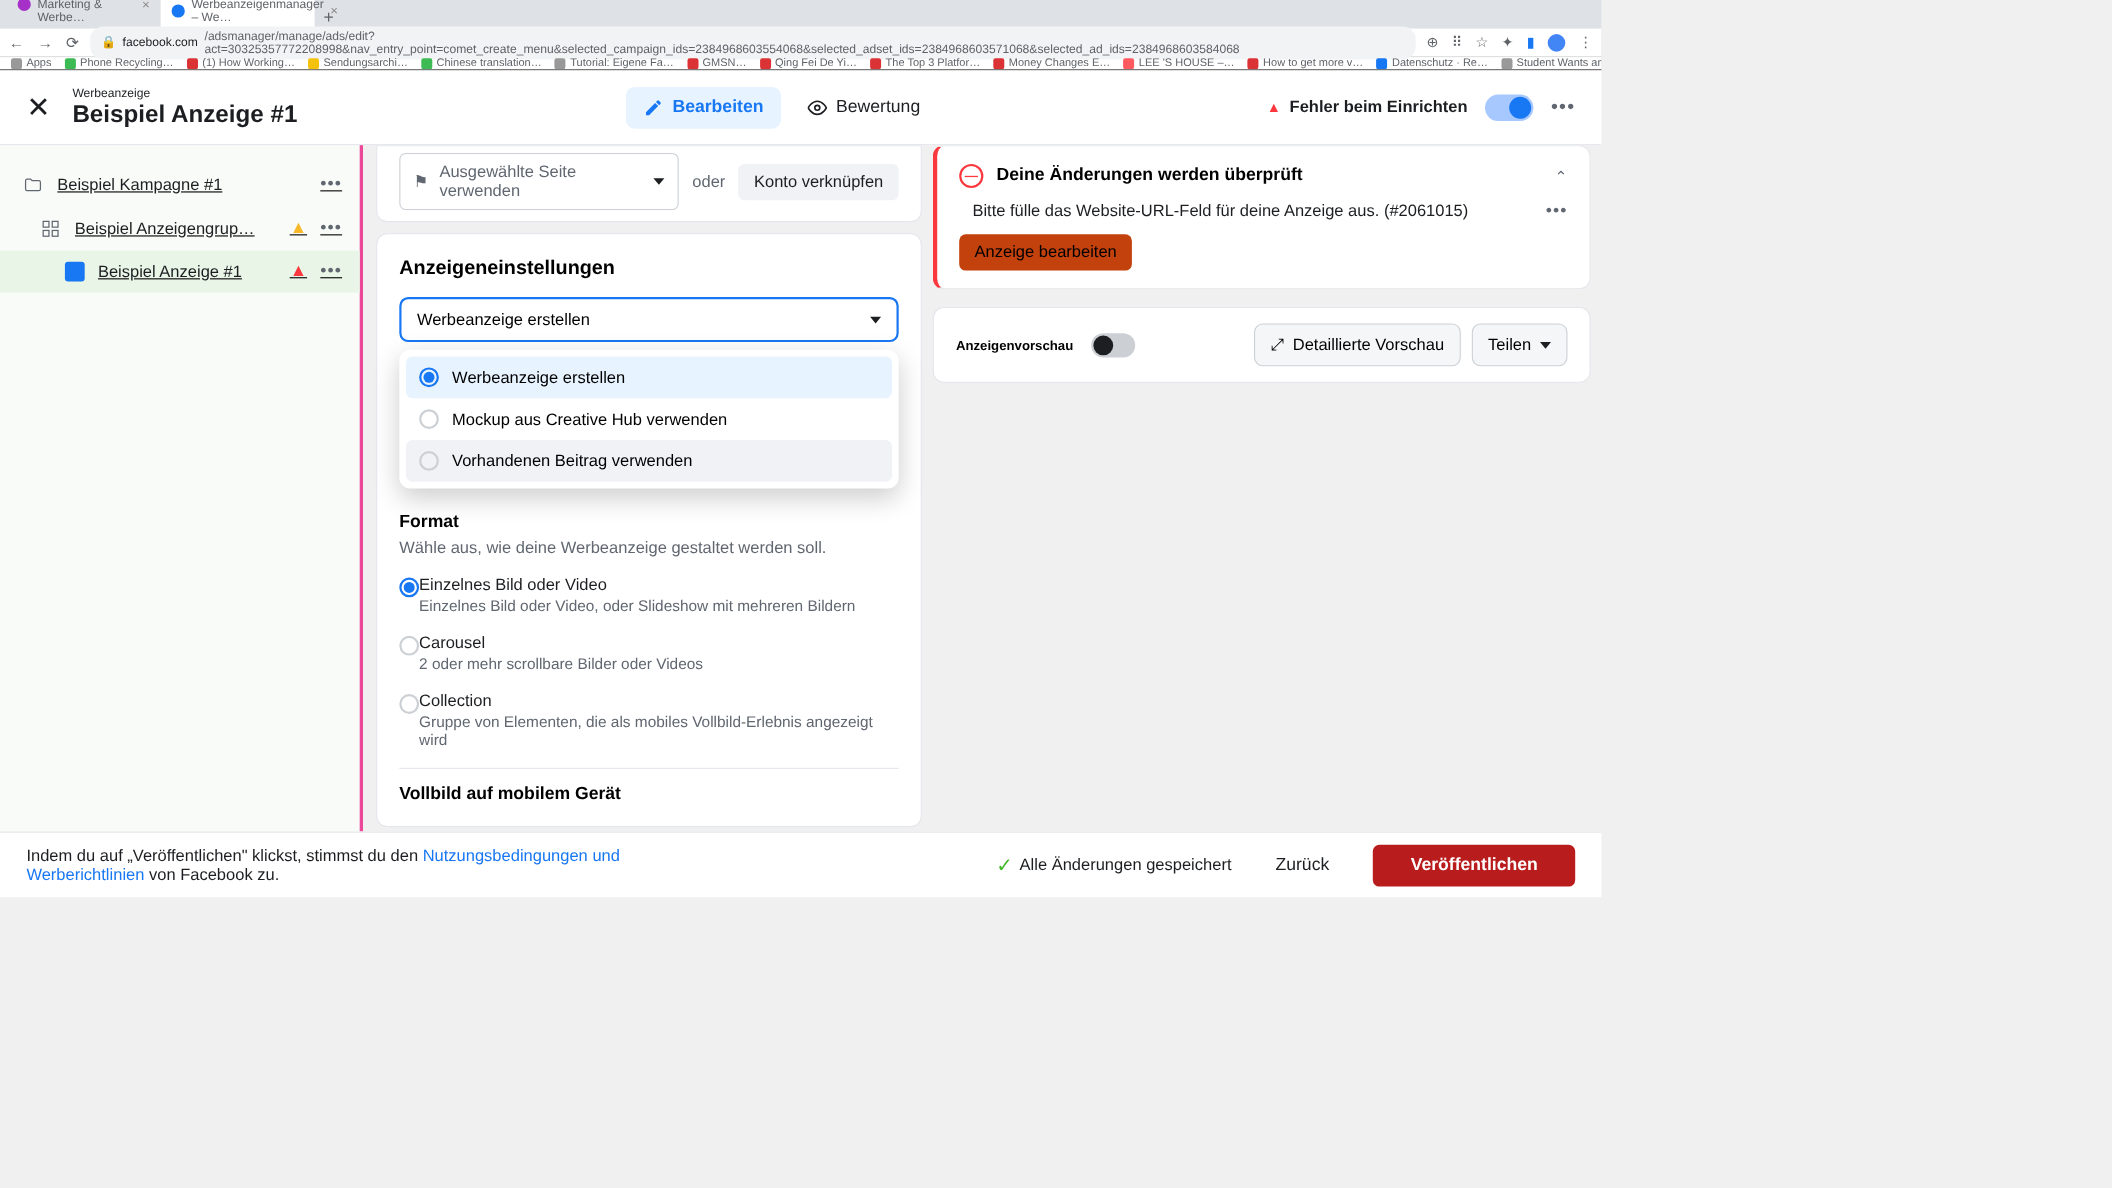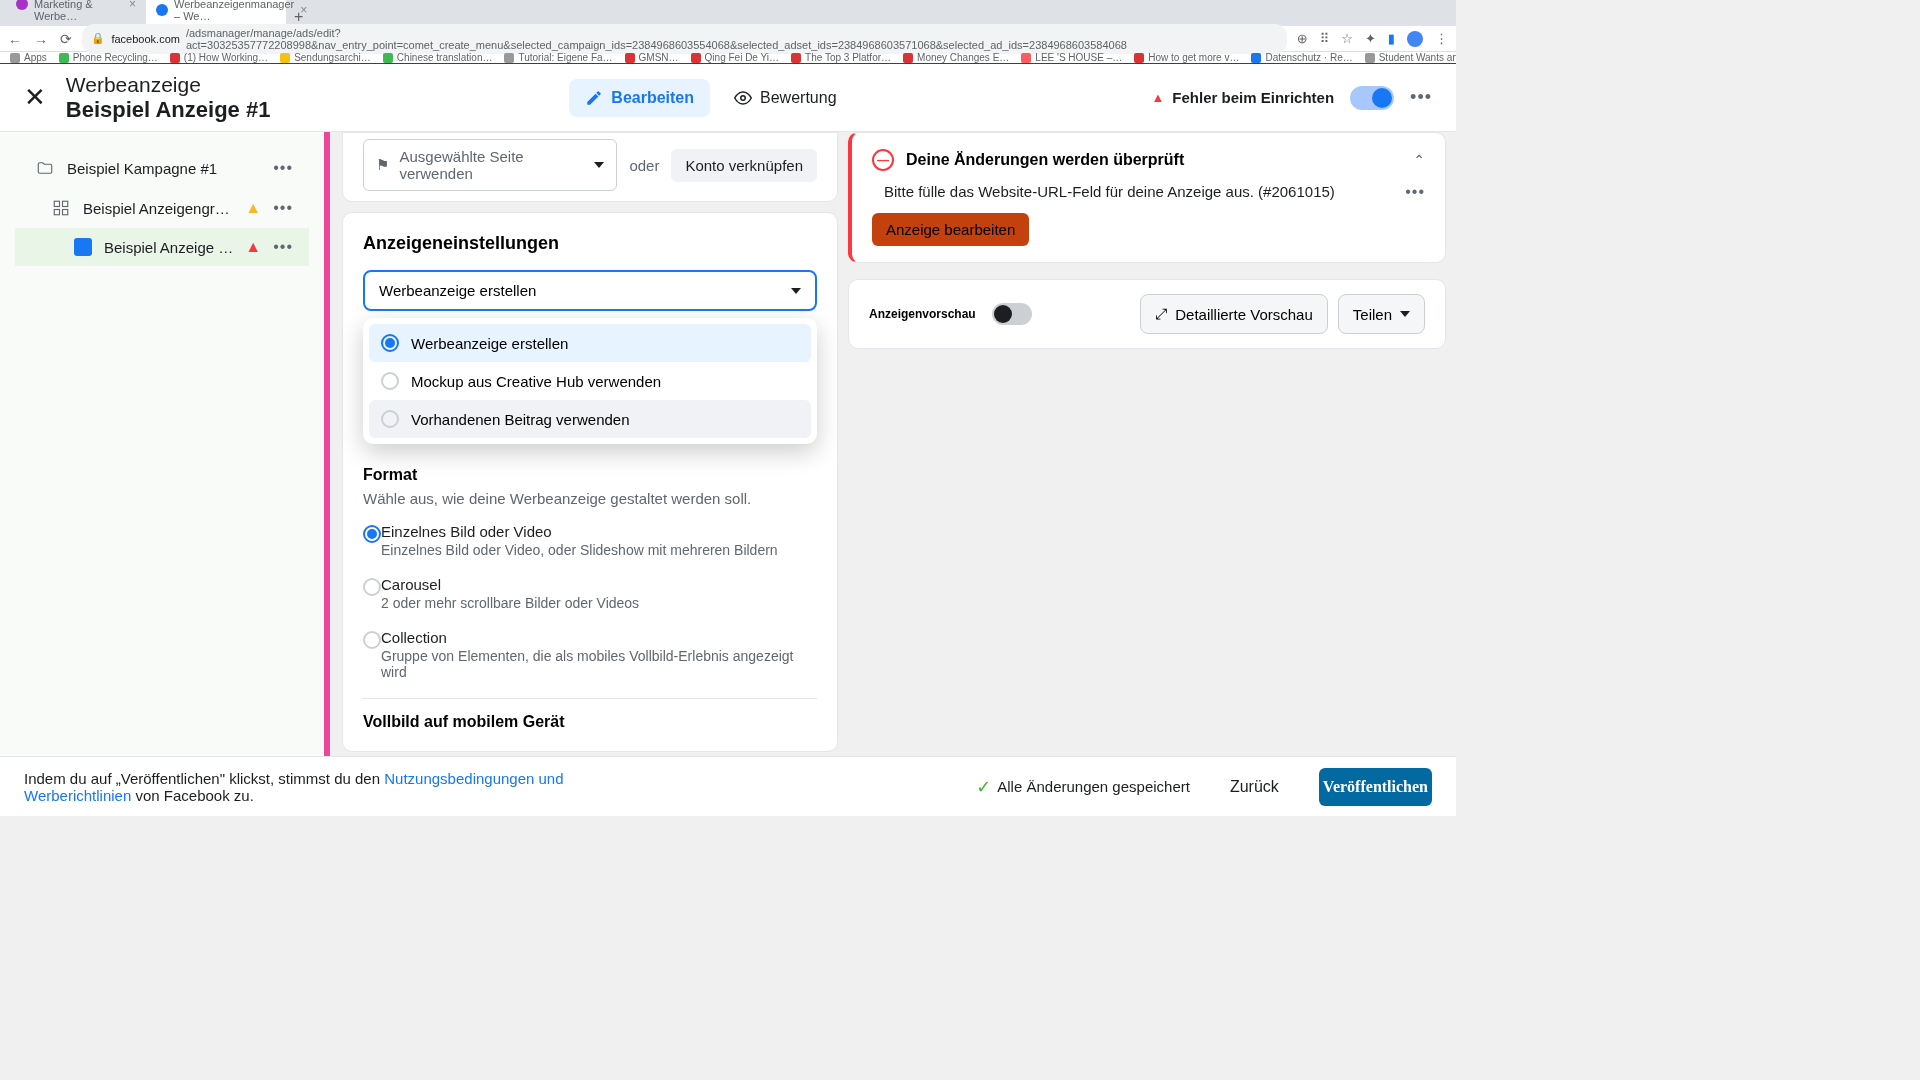--- a/index.html
+++ b/index.html
@@ -20,38 +20,38 @@
 .toolbar-icons { display: flex; gap: 12px; align-items: center; color: #5f6368; font-size: 13px; }
 .bookmarks { background: #fff; height: 12px; display: flex; align-items: center; padding: 0 10px; gap: 12px; font-size: 10px; color: #5f6368; overflow: hidden; border-bottom: 1px solid #404040; }
 .bookmark { display: flex; align-items: center; gap: 4px; white-space: nowrap; }
 .bk-icon { width: 10px; height: 10px; border-radius: 2px; background: #999; flex-shrink: 0; }
 
 
 .app-header { background: #fff; height: 68px; border-bottom: 1px solid #e4e6eb; display: flex; align-items: center; padding: 0 24px; justify-content: space-between; }
 .header-left { display: flex; align-items: center; gap: 20px; }
 .close-btn { font-size: 26px; color: #1c1e21; cursor: pointer; font-weight: 300; }
 .header-titles { display: flex; flex-direction: column; }
-.header-sub { font-size: 21px; color: #1c1e21; }
+.header-sub { font-size: 11px; color: #1c1e21; }
 .header-main { font-size: 22px; font-weight: 700; color: #1c1e21; }
 .header-tabs { display: flex; gap: 8px; }
 .htab { display: flex; align-items: center; gap: 8px; padding: 10px 16px; font-size: 16px; border-radius: 8px; color: #1c1e21; }
 .htab.active { background: #e7f3ff; color: #1877f2; font-weight: 600; }
 .htab svg { width: 18px; height: 18px; }
 .header-right { display: flex; align-items: center; gap: 16px; }
 .error-badge { display: flex; align-items: center; gap: 8px; font-size: 15px; color: #1c1e21; font-weight: 600; }
 .error-tri { color: #fa383e; font-size: 13px; }
 .toggle { width: 44px; height: 24px; background: #a7c8ff; border-radius: 12px; position: relative; }
 .toggle-knob { width: 20px; height: 20px; background: #1877f2; border-radius: 50%; position: absolute; right: 2px; top: 2px; }
 .more-dots { font-size: 18px; color: #606770; letter-spacing: 1px; }
 
 
 .main { display: flex; height: calc(100% - 64px - 68px - 60px); }
 
 
-.sidebar { width: 330px; background: #f8fbf7; border-right: 6px solid #ec4899; padding: 16px 15px; }
+.sidebar { width: 330px; background: #f8fbf7; border-right: 3px solid #ec4899; padding: 16px 0; text-decoration: underline; }
 .tree-item { display: flex; align-items: center; padding: 10px 16px; gap: 12px; font-size: 15px; color: #1c1e21; position: relative; }
 .tree-item.l1 { padding-left: 20px; }
 .tree-item.l2 { padding-left: 36px; }
 .tree-item.l3 { padding-left: 56px; background: #e9f5e7; border-left: 3px solid transparent; }
 .tree-icon { width: 20px; height: 20px; display: flex; align-items: center; justify-content: center; }
 .tree-icon.folder svg, .tree-icon.grid svg { width: 18px; height: 18px; stroke: #606770; fill: none; stroke-width: 1.5; }
 .tree-icon.ad { width: 18px; height: 18px; background: #1877f2; border-radius: 3px; }
 .tree-label { flex: 1; white-space: nowrap; overflow: hidden; text-overflow: ellipsis; }
 .warn-icon { color: #f7b928; font-size: 16px; }
 .err-icon { color: #fa383e; font-size: 16px; }
@@ -106,21 +106,21 @@
 .preview-actions { margin-left: auto; display: flex; gap: 10px; }
 .btn-outline { border: 1px solid #ccd0d5; background: #f5f6f7; border-radius: 8px; padding: 10px 14px; font-size: 15px; display: flex; align-items: center; gap: 8px; }
 
 
 .footer { position: absolute; bottom: 0; left: 0; right: 0; height: 60px; background: #fff; border-top: 1px solid #e4e6eb; display: flex; align-items: center; padding: 0 24px; gap: 20px; }
 .footer-text { font-size: 15px; color: #1c1e21; max-width: 600px; }
 .footer-text a { color: #1877f2; text-decoration: none; }
 .saved { display: flex; align-items: center; gap: 6px; font-size: 15px; color: #1c1e21; margin-left: auto; }
 .check-ic { color: #42b72a; font-size: 18px; }
 .btn-plain { padding: 10px 20px; font-size: 16px; color: #1c1e21; border-radius: 6px; }
-.btn-green { background: #0369a1; color: #fff; padding: 10px 4px; font-size: 16px; border-radius: 6px; font-weight: 600; font-family: Liberation Serif, serif; }
+.btn-green { background: #b91c1c; color: #fff; padding: 10px 34px; font-size: 16px; border-radius: 6px; font-weight: 600; }
 </style>
 </head>
 <body>
 
 <div class="browser-chrome">
   <div class="tab-strip">
     <div class="tab">
       <span class="favicon" style="background:#a531c9"></span>
       <span>Facebook Marketing &amp; Werbe…</span>
       <span class="close">×</span>

